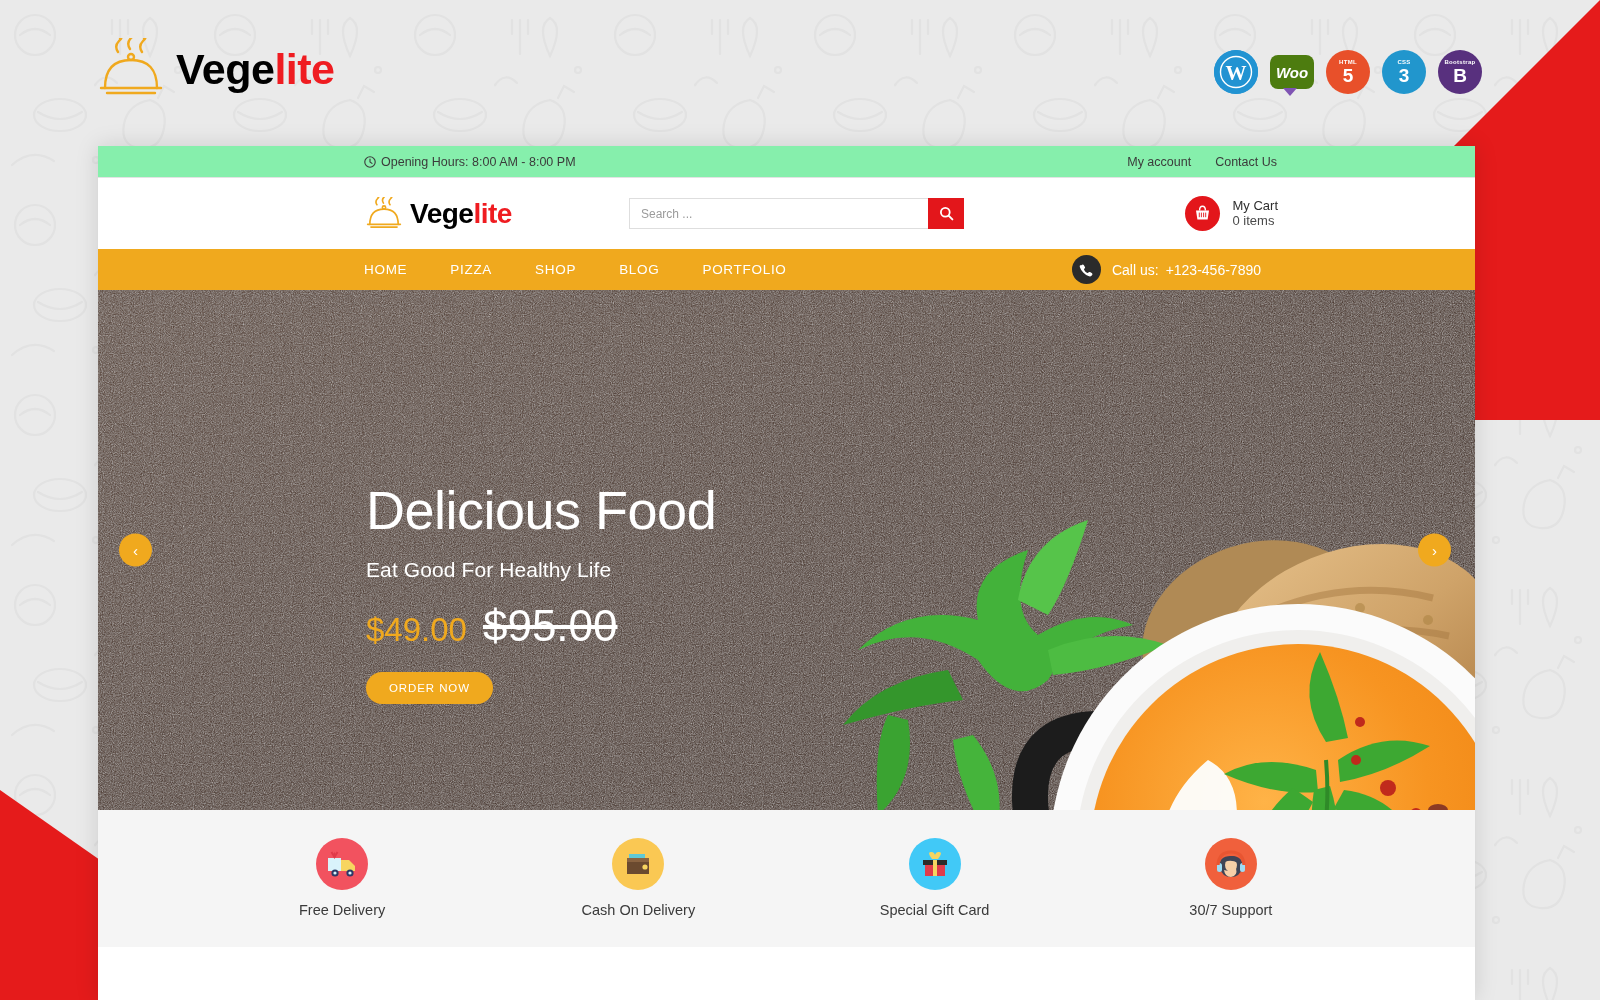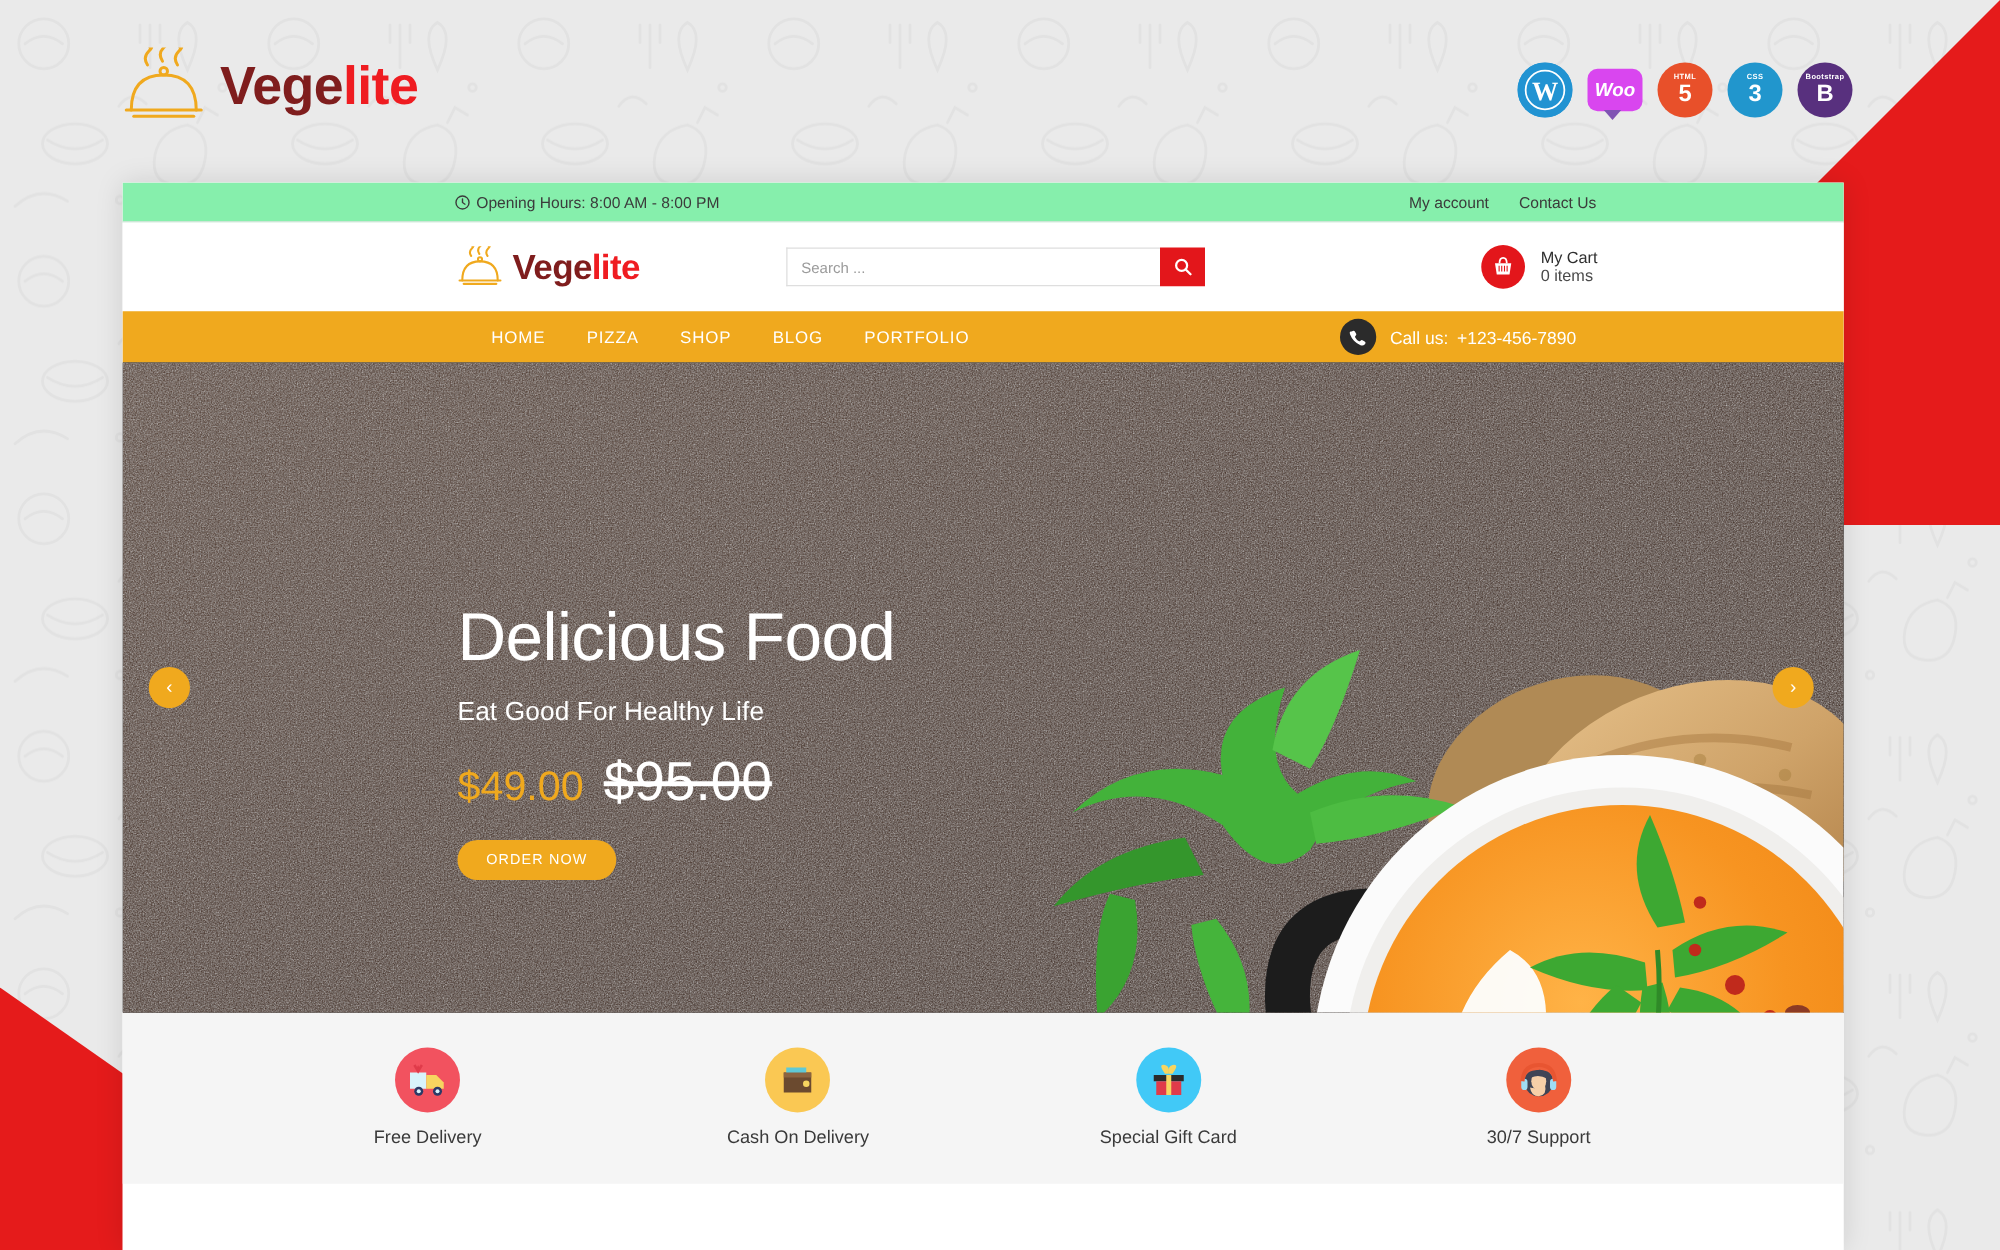--- a/index.html
+++ b/index.html
@@ -58,21 +58,21 @@
     align-items: center;
     gap: 12px;
   }
   .cloche-icon { width: 66px; height: 62px; display: block; }
   .brand-text {
     font-size: 43px;
     font-weight: bold;
     letter-spacing: -0.5px;
     line-height: 1;
   }
-  .brand-text .t1 { color: #7f1d1d; }
+  .brand-text .t1 { color: #000000; }
   .brand-text .t2 { color: #ef1c21; }
 
   .badges {
     position: absolute;
     right: 118px;
     top: 50px;
     display: flex;
     gap: 12px;
     align-items: center;
   }
@@ -90,21 +90,21 @@
   .badge.woo  { background: transparent; }
   .badge.html { background: #e8502a; }
   .badge.css  { background: #2196cd; }
   .badge.bs   { background: #58307e; }
   .badge .lbl-top { font-size: 6px; line-height: 1; letter-spacing: .3px; }
   .badge .lbl-main { font-size: 19px; line-height: 1; font-weight: bold; }
   .badge .stack { display:flex; flex-direction:column; align-items:center; gap:1px; }
 
   .woo-bubble {
     width: 46px; height: 34px;
-    background: #d946ef;
+    background: #4d7c0f;
     border-radius: 8px;
     display: flex; align-items: center; justify-content: center;
     color: #fff; font-size: 15px; font-weight: bold; font-style: italic;
     position: relative;
   }
   .woo-bubble:after {
     content: "";
     position: absolute;
     bottom: -7px; left: 13px;
     border-left: 7px solid transparent;
@@ -220,22 +220,21 @@
     height: 41px;
     background: #f0a91e;
     position: relative;
     display: flex;
     align-items: center;
   }
   .nav-links {
     position: absolute;
     left: 266px;
     display: flex;
-    gap: 33px;
-    margin-left: 29px;
+    gap: 43px;
   }
   .nav-links a {
     color: #fff;
     text-decoration: none;
     font-size: 13.5px;
     letter-spacing: 0.7px;
     cursor: pointer;
   }
   .callus {
     position: absolute;

